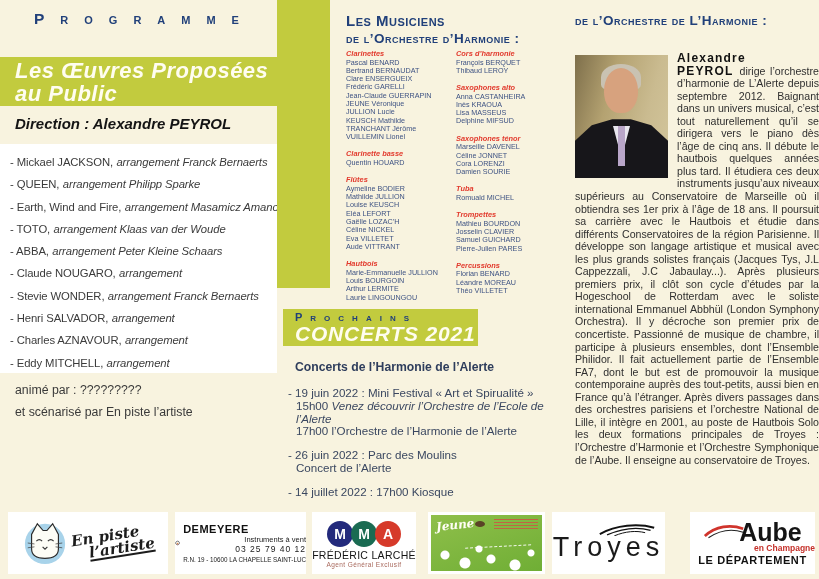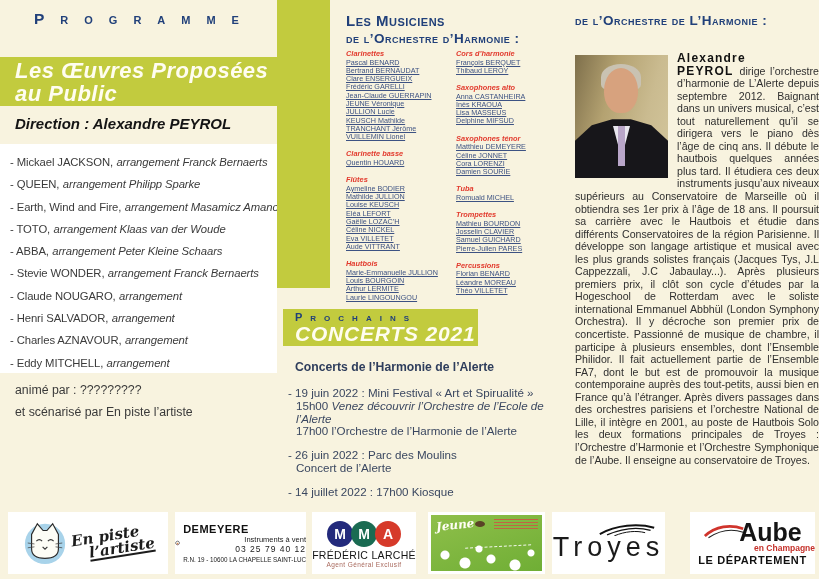--- a/index.html
+++ b/index.html
@@ -29,21 +29,21 @@
   .chef-header { left:575px; top:12px; }
   .sec-header .h1 { font-size:15px; line-height:18px; }
   .sec-header .h2 { font-size:13.5px; line-height:18px; }
 
   .musicians { position:absolute; left:346px; top:49px; width:226px; }
   .mcol { position:absolute; top:0; }
   .mcol-left { left:0; width:107px; }
   .mcol-right { left:110px; width:116px; }
   .msec { margin-bottom:8px; }
   .mhead { font-size:7.4px; font-weight:bold; font-style:italic; color:#e23a2d; line-height:9.5px; }
-  .mname { font-size:7.2px; line-height:8.3px; color:#3d5283;text-decoration:underline; }
+  .mname { font-size:7.2px; line-height:8.3px; color:#3d5283; }
 
   .con-box { position:absolute; left:283px; top:309px; width:195px; height:37px; background:#c2cb3e;
              padding:3px 0 0 12px; overflow:visible; }
   .con-kicker { font-variant:small-caps; font-weight:bold; font-size:11px; letter-spacing:8px;
                 color:#21407a; line-height:11px; }
   .con-title { font-size:21px; font-weight:bold; font-style:italic; color:#fffdf0;
                letter-spacing:0.8px; line-height:22px; white-space:nowrap; }
   .con-head { position:absolute; left:295px; top:360px; font-size:12.2px; font-weight:bold; color:#2e3d5c; }
   .con-list { position:absolute; left:288px; top:387px; width:280px; font-size:11.6px;
               line-height:12.8px; color:#3a4760; }
@@ -138,23 +138,23 @@
         <li><span class="wname">- Mickael JACKSON,</span><span class="warr">arrangement Franck Bernaerts</span></li>
 
         <li><span class="wname">- QUEEN,</span><span class="warr">arrangement Philipp Sparke</span></li>
 
         <li><span class="wname">- Earth, Wind and Fire,</span><span class="warr">arrangement Masamicz Amano</span></li>
 
         <li><span class="wname">- TOTO,</span><span class="warr">arrangement Klaas van der Woude</span></li>
 
         <li><span class="wname">- ABBA,</span><span class="warr">arrangement Peter Kleine Schaars</span></li>
 
+        <li><span class="wname">- Claude NOUGARO,</span><span class="warr">arrangement</span></li>
+
         <li><span class="wname">- Stevie WONDER,</span><span class="warr">arrangement Franck Bernaerts</span></li>
-
-        <li><span class="wname">- Claude NOUGARO,</span><span class="warr">arrangement</span></li>
 
         <li><span class="wname">- Henri SALVADOR,</span><span class="warr">arrangement</span></li>
 
         <li><span class="wname">- Charles AZNAVOUR,</span><span class="warr">arrangement</span></li>
 
         <li><span class="wname">- Eddy MITCHELL,</span><span class="warr">arrangement</span></li>
       </ul>
   </div>
   <div class="notes">
     <div class="note">animé par : ?????????</div>
@@ -261,21 +261,21 @@
               <div class="mname">Lisa MASSEUS</div>
 
               <div class="mname">Delphine MIFSUD</div>
             </div>
         </section>
 
         <section class="msec">
           <h4 class="mhead">Saxophones ténor</h4>
           <div class="mnames">
 
-              <div class="mname">Matthieu DEMEYERE</div>
+              <div class="mname">Marseille DAVENEL</div>
 
               <div class="mname">Céline JONNET</div>
 
               <div class="mname">Cora LORENZI</div>
 
               <div class="mname">Damien SOURIE</div>
             </div>
         </section>
 
         <section class="msec">

